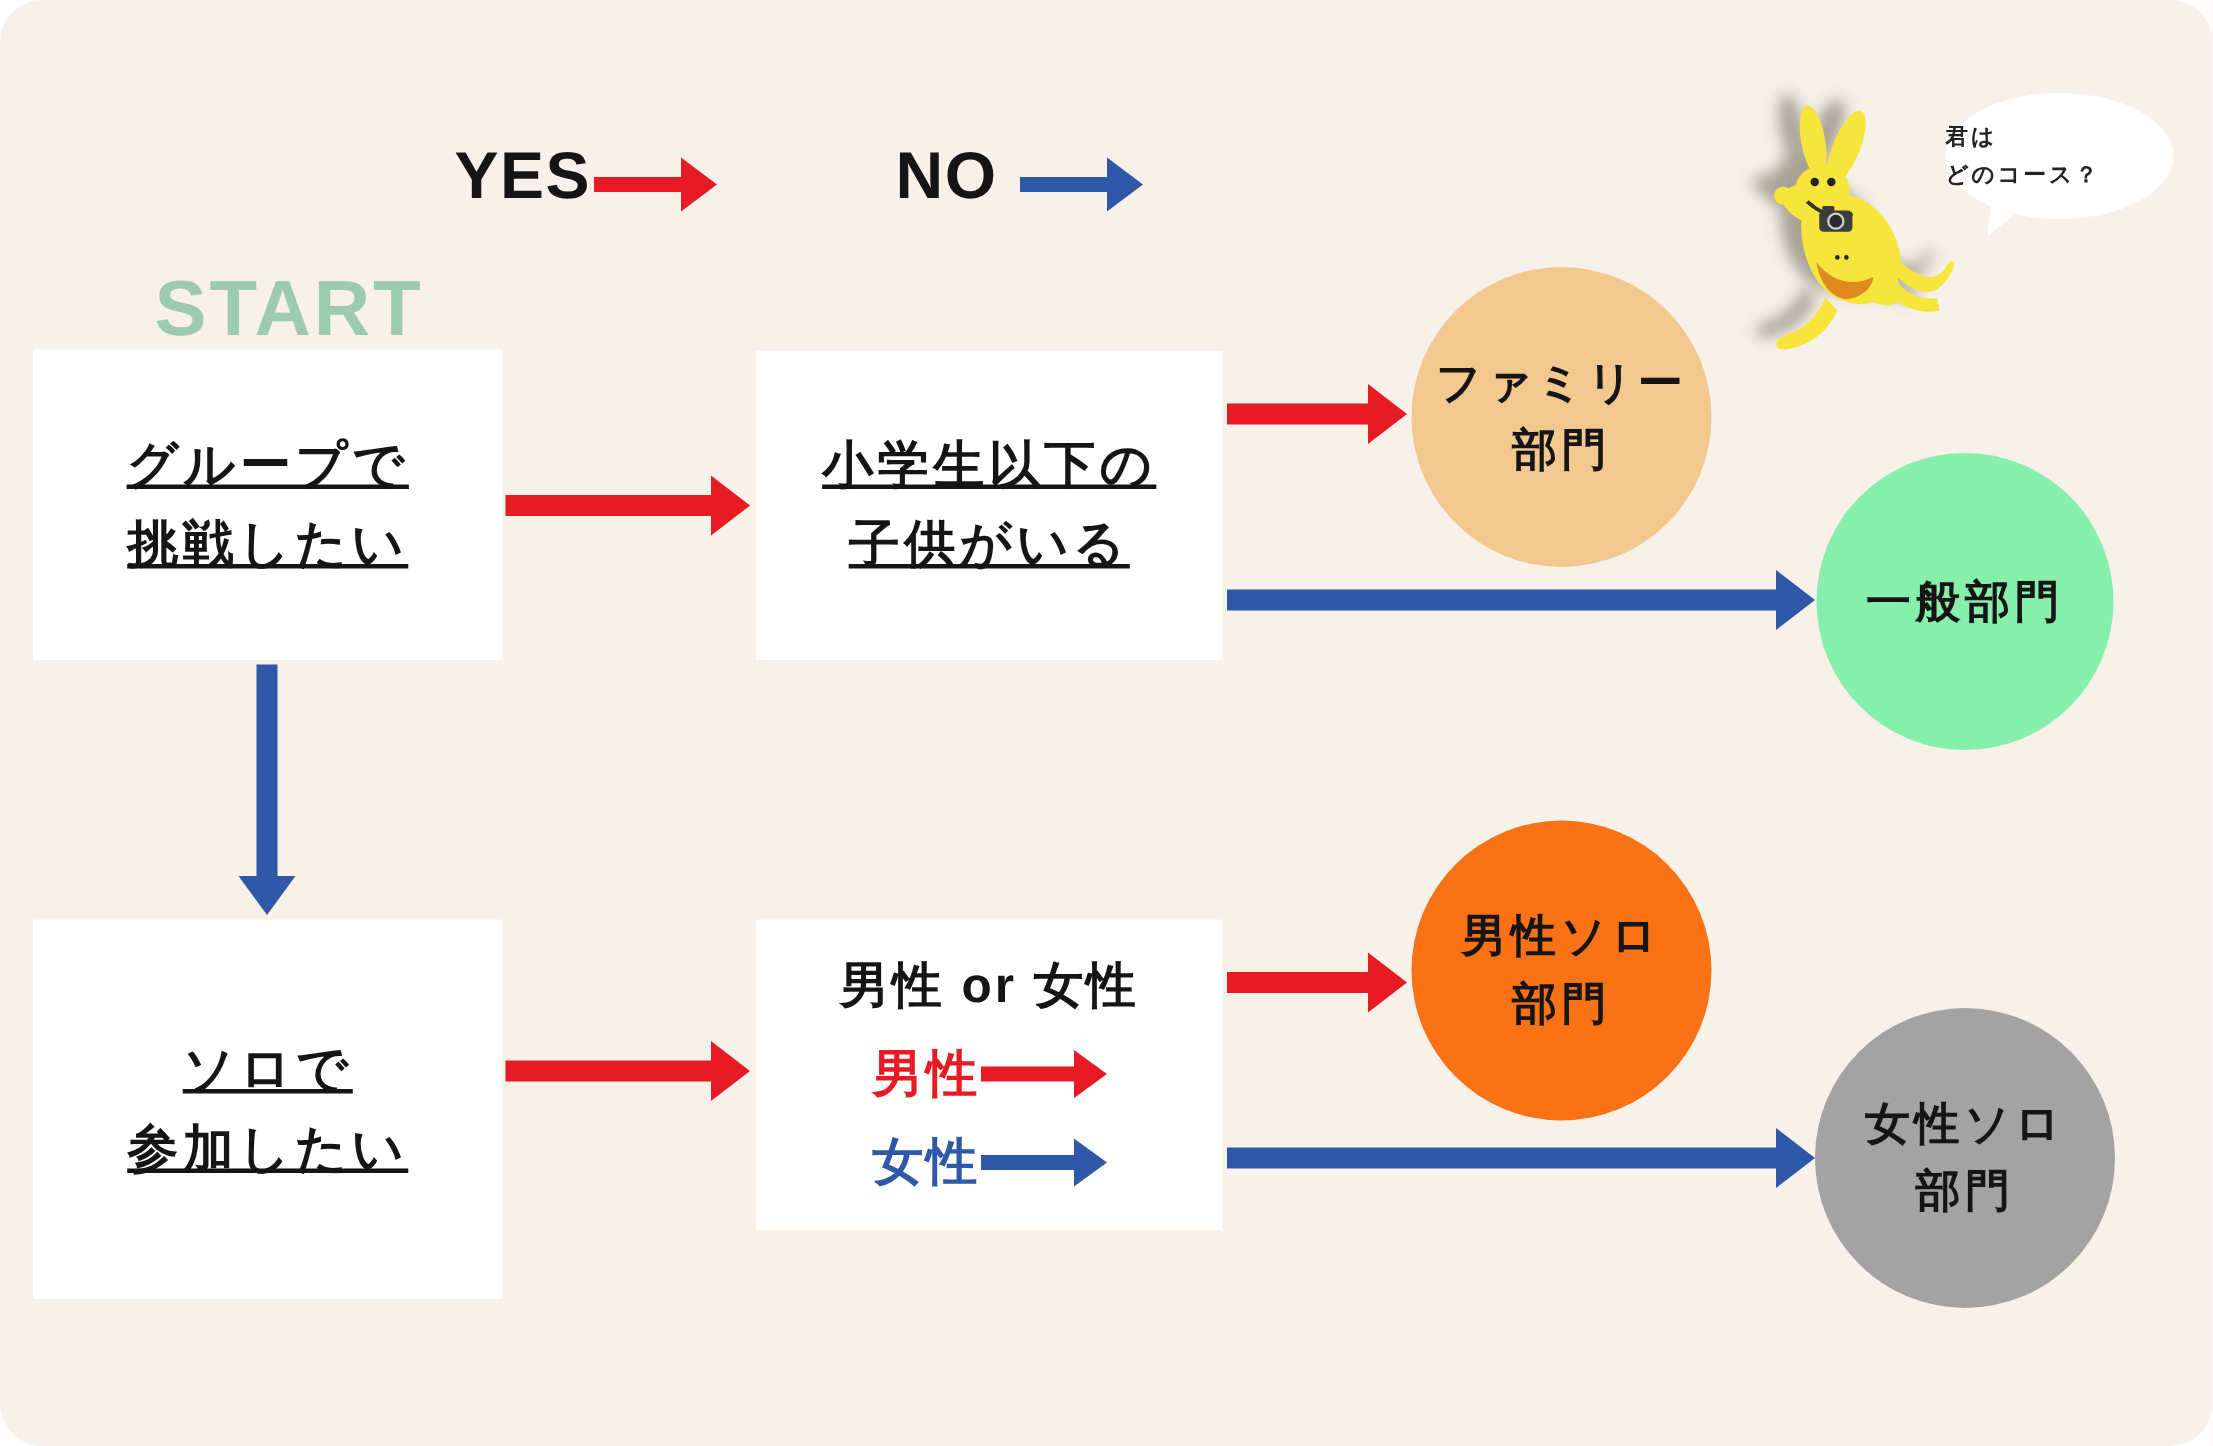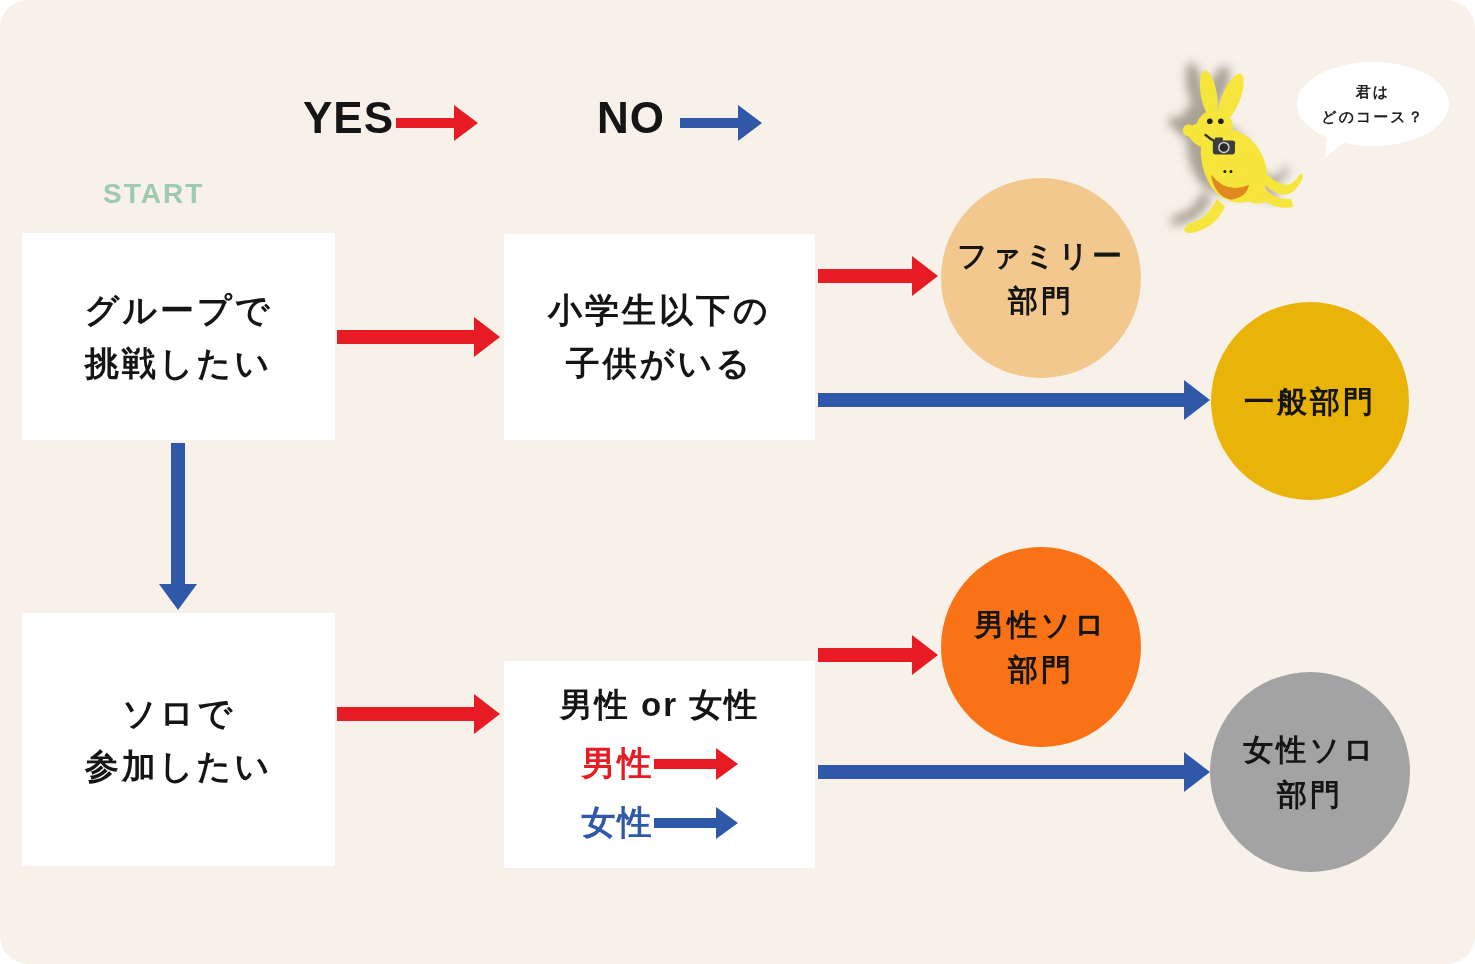--- a/index.html
+++ b/index.html
@@ -10,35 +10,35 @@
     color:#111;
     border-radius:28px;
   }
   
   .legend-label{
     position:absolute;font-size:44px;font-weight:800;line-height:1;color:#151515;
     letter-spacing:1px;
   }
   
   .start-label{
-    position:absolute;left:103px;top:180px;font-size:28px;font-weight:800;
+    position:absolute;left:103px;top:180px;font-size:52px;font-weight:800;
     color:var(--start-label,#9ccbae);letter-spacing:2px;line-height:1;
   }
   
   .node-box{
     position:absolute;background:#ffffff;display:flex;flex-direction:column;
     align-items:center;justify-content:center;text-align:center;
   }
   .node-box .bx-line{
-    font-size:34px;font-weight:800;line-height:1.55;letter-spacing:3px;color:#151515;
+    font-size:34px;font-weight:800;line-height:1.55;letter-spacing:3px;color:#151515;text-decoration:underline;
   }
   #box-group{left:22px;top:233px;width:313px;height:207px;}
   #box-kids{left:504px;top:234px;width:311px;height:206px;}
   #box-solo{left:22px;top:613px;width:313px;height:253px;}
-  #box-gender{left:504px;top:613px;width:311px;height:207px;gap:13px;margin-top:48px;}
+  #box-gender{left:504px;top:613px;width:311px;height:207px;gap:13px;}
   .gender-title{font-size:33px;font-weight:800;letter-spacing:2px;color:#151515;}
   .gender-row{display:flex;align-items:center;gap:0;}
   .gender-row .g-label{font-size:34px;font-weight:800;letter-spacing:2px;}
   .g-label.male{color:var(--yes-arrow,#e61b23);}
   .g-label.female{color:var(--no-arrow,#2f59a8);}
   
   .result-circle{
     position:absolute;border-radius:50%;display:flex;flex-direction:column;
     align-items:center;justify-content:center;text-align:center;
   }
@@ -74,21 +74,21 @@
     border-left:22px solid var(--c);
   }
   
   #mascot{
     position:absolute;left:1172px;top:68px;width:142px;height:176px;z-index:1;
     filter:drop-shadow(-14px -8px 5px rgba(92,82,66,.5));
   }
   .speech-bubble{
     position:absolute;left:1297px;top:62px;width:152px;height:84px;z-index:2;
     background:#ffffff;border-radius:50%;
-    display:flex;flex-direction:column;align-items:center;justify-content:center;
+    display:flex;flex-direction:column;align-items:flex-start;justify-content:center;
     text-align:center;
   }
   .speech-bubble .sb-line{font-size:15px;font-weight:800;line-height:1.7;color:#222;letter-spacing:2px;}
   .speech-tail{
     position:absolute;left:1324px;top:136px;z-index:2;width:0;height:0;
     border-top:24px solid #ffffff;border-left:4px solid transparent;border-right:17px solid transparent;
     transform:rotate(16deg);
   }
 </style>
 </head>
@@ -140,21 +140,21 @@
           <i class="head"></i>
         </span>
     </div>
   </div>
 
   <div class="result-circle" id="circle-family" style="background: rgb(242, 200, 143);">
     <div class="c-line">ファミリー</div>
     <div class="c-line">部門</div>
   </div>
 
-  <div class="result-circle" id="circle-general" style="background: #eab308;">
+  <div class="result-circle" id="circle-general" style="background: #86efac;">
     <div class="c-line">一般部門</div>
   </div>
 
   <div class="result-circle" id="circle-male" style="background: #f97316;">
     <div class="c-line">男性ソロ</div>
     <div class="c-line">部門</div>
   </div>
 
   <div class="result-circle" id="circle-female" style="background: #a3a3a3;">
     <div class="c-line">女性ソロ</div>

